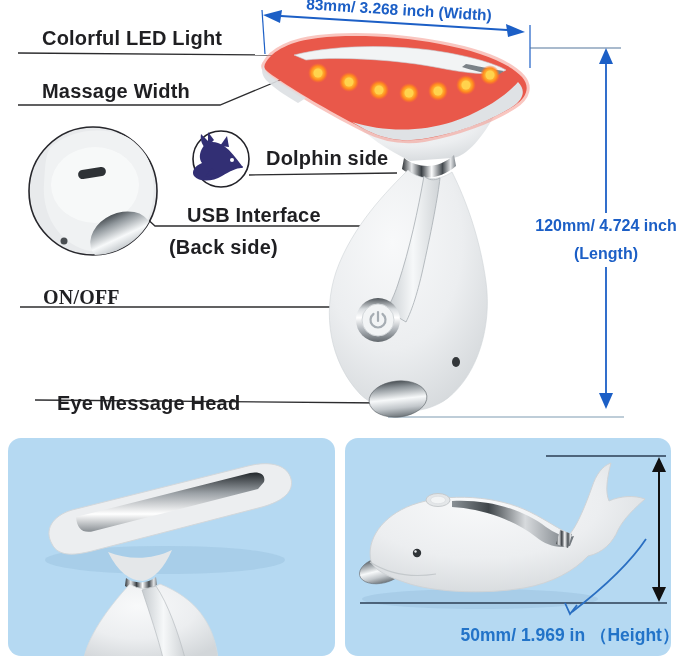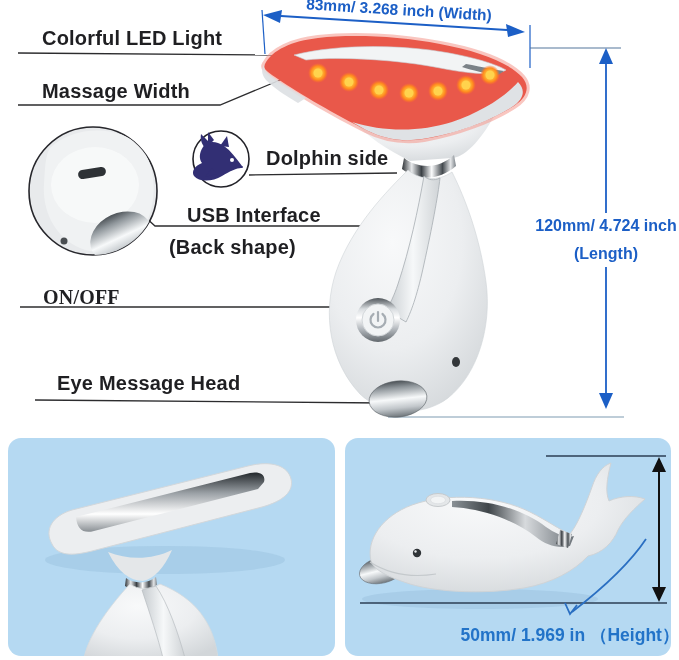--- a/index.html
+++ b/index.html
@@ -16,21 +16,21 @@
   .label{
     position:absolute;color:#1f1f22;font-size:20px;font-weight:600;letter-spacing:.2px;white-space:nowrap;
   }
   .lbl-led{left:42px;top:27px;}
   .lbl-massage{left:42px;top:80px;}
   .lbl-dolphin{left:266px;top:147px;}
   .lbl-usb{left:167px;top:204px;margin-left:20px;}
   .lbl-back{left:169px;top:236px;}
   .lbl-onoff{left:43px;top:286px;font-family:Liberation Serif, serif;}
   .lbl-gear{left:43px;top:312px;}
-  .lbl-eye{left:57px;top:372px;}
+  .lbl-eye{left:57px;top:392px;}
   .dim{
     position:absolute;color:#1c5fc6;font-weight:bold;white-space:nowrap;
   }
   .dim-width{left:284px;top:1px;width:230px;text-align:center;font-size:15.5px;transform:rotate(3.5deg);}
   .dim-length1{left:526px;top:217px;width:160px;text-align:center;font-size:16px;}
   .dim-length2{left:526px;top:245px;width:160px;text-align:center;font-size:16px;}
   .dim-height{left:450px;top:623px;width:240px;text-align:center;font-size:17.5px;color:#2273c8;}
 </style>
 </head>
 <body>
@@ -242,21 +242,21 @@
         <path d="M 646,539 C 628,566 598,592 572,612" stroke="#2a6fc2" stroke-width="1.8" fill="none"></path>
         <path d="M 565,603 L 570,614 L 577,605" stroke="#2a6fc2" stroke-width="1.8" fill="none"></path>
       </g>
     </g>
   </svg>
 
   <div class="label lbl-led">Colorful LED Light</div>
   <div class="label lbl-massage">Massage Width</div>
   <div class="label lbl-dolphin">Dolphin side</div>
   <div class="label lbl-usb">USB Interface</div>
-  <div class="label lbl-back">(Back shape)</div>
+  <div class="label lbl-back">(Back side)</div>
   <div class="label lbl-onoff">ON/OFF</div>
   <div class="label lbl-eye">Eye Message Head</div>
 
   <div class="dim dim-width">83mm/ 3.268 inch (Width)</div>
   <div class="dim dim-length1">120mm/ 4.724 inch</div>
   <div class="dim dim-length2">(Length)</div>
   <div class="dim dim-height">50mm/ 1.969 in （Height）</div>
 
 </div>
 

